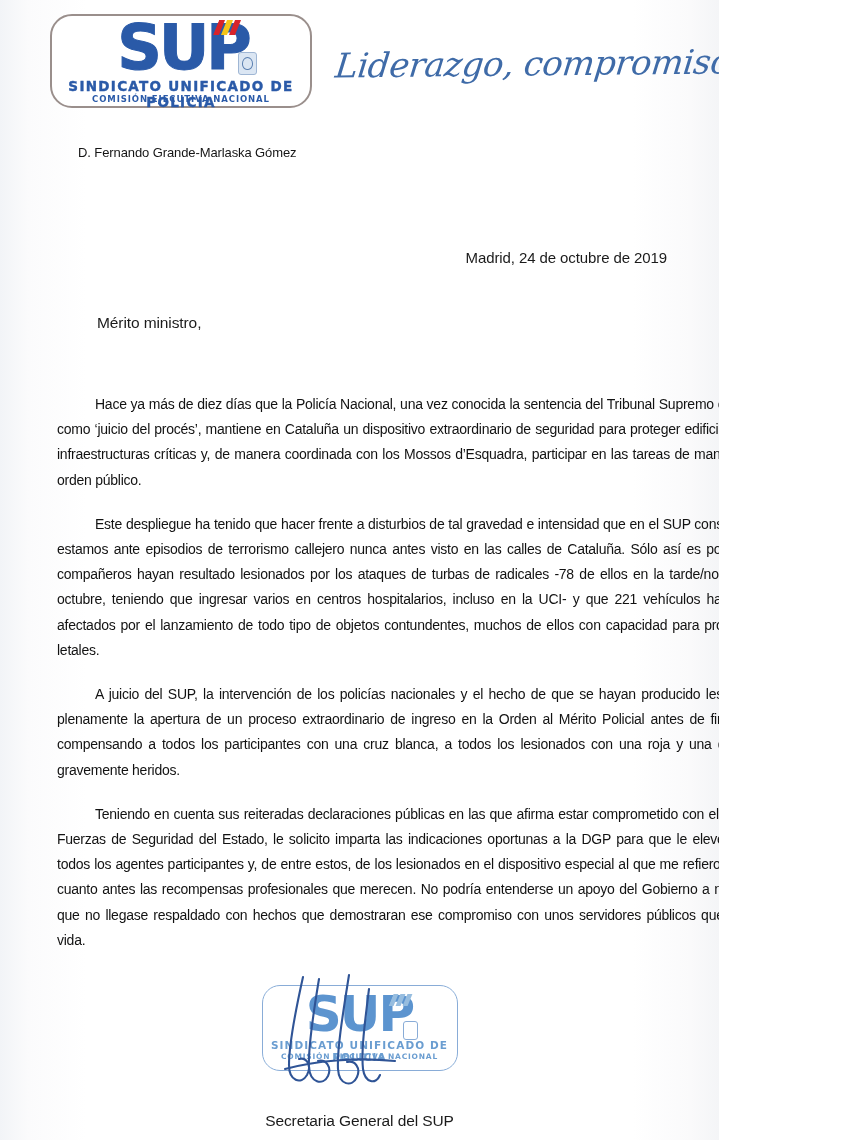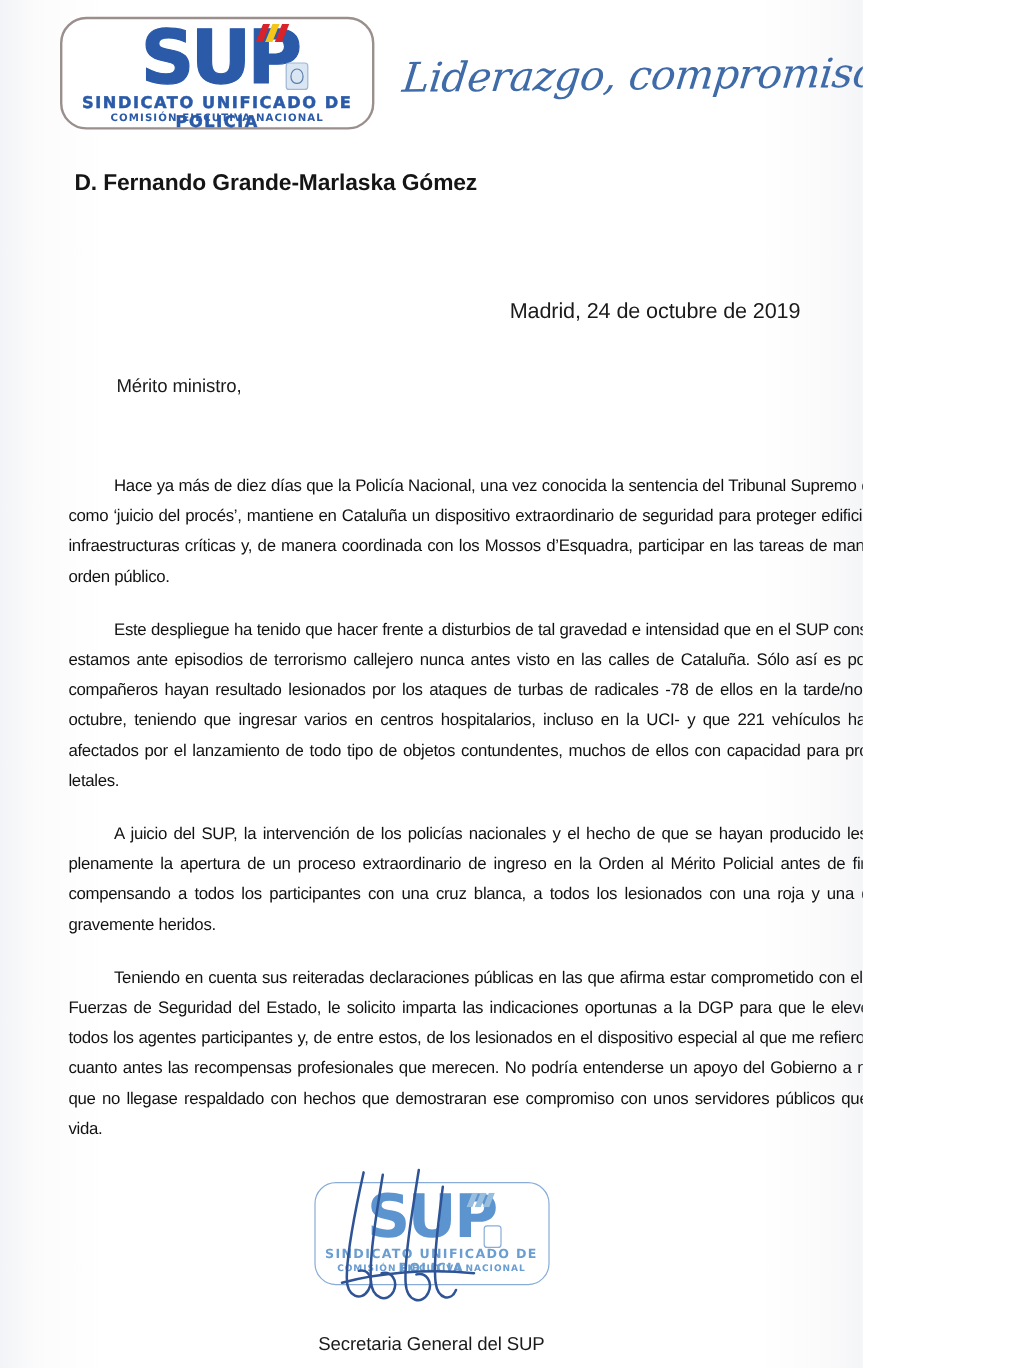--- a/index.html
+++ b/index.html
@@ -122,36 +122,37 @@
     letter-spacing: -0.5px;
   }
   
   .addressee {
     position: absolute;
     left: 62px;
     top: 143px;
     line-height: 19px;
   }
   .addressee .name {
-    font-size: 19px;
-    font-weight: bold;
+    font-size: 13px;
+    font-weight: normal;
     color: #151515;
     letter-spacing: -0.1px;
+    margin-left: 16px;
   }
   .addressee .org {
     font-size: 14px;
     color: #202020;
     letter-spacing: -0.1px;
   }
   
   .date-line {
     position: absolute;
     right: 52px;
     top: 249px;
-    font-size: 18px;
+    font-size: 15px;
     color: #1b1b1b;
     letter-spacing: -0.1px;
   }
   
   .salutation {
     position: absolute;
     left: 97px;
     top: 314px;
     font-size: 15.5px;
     color: #1b1b1b;

